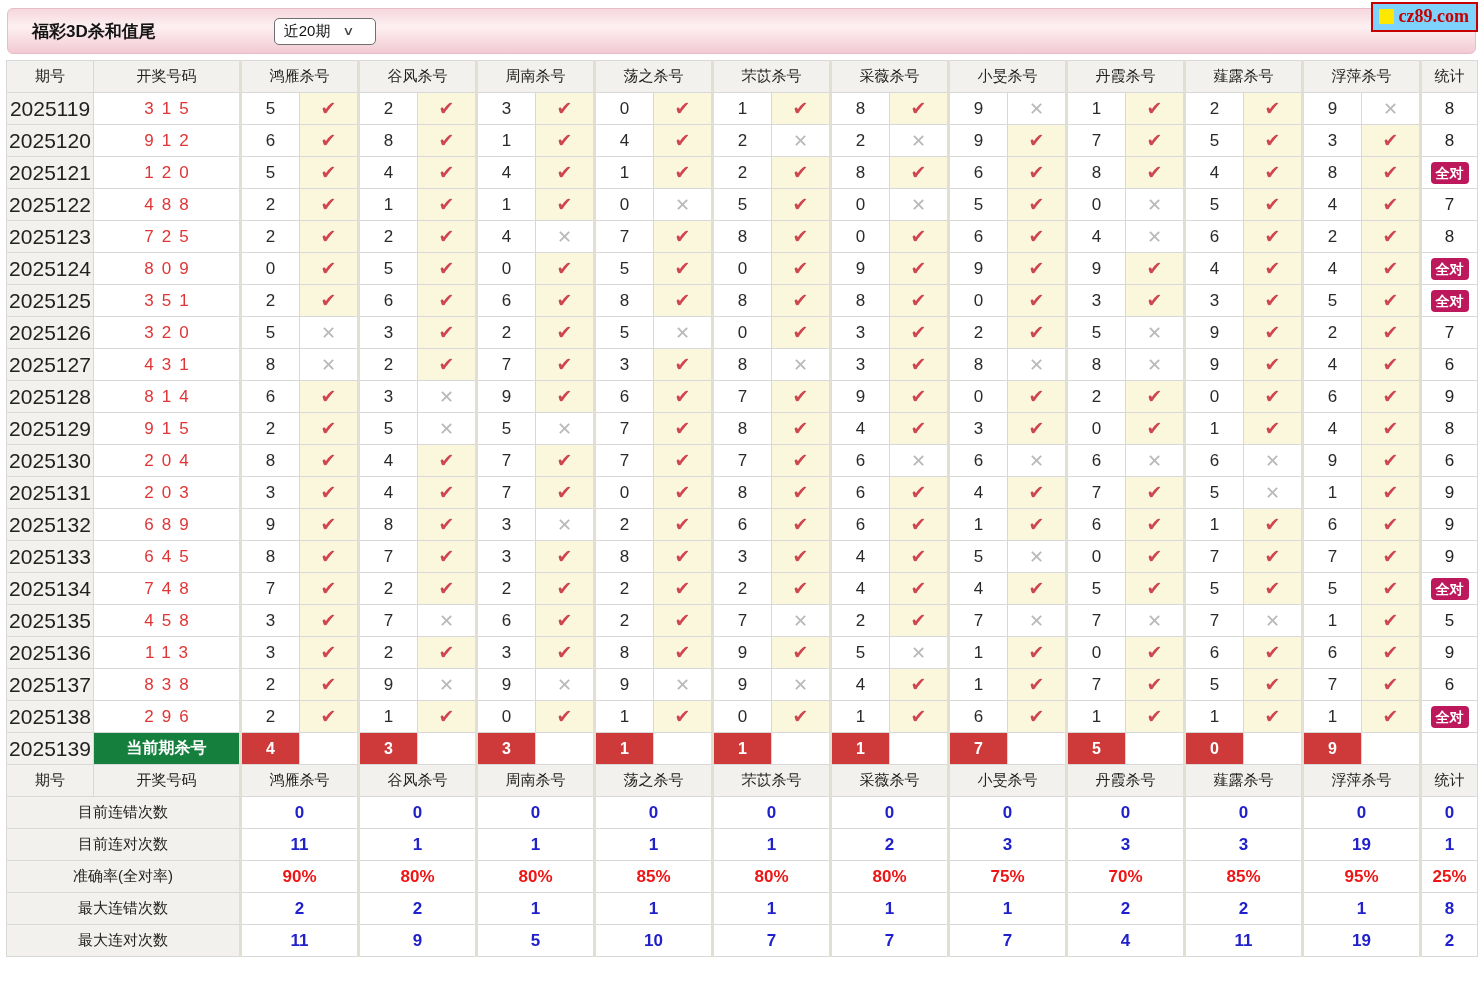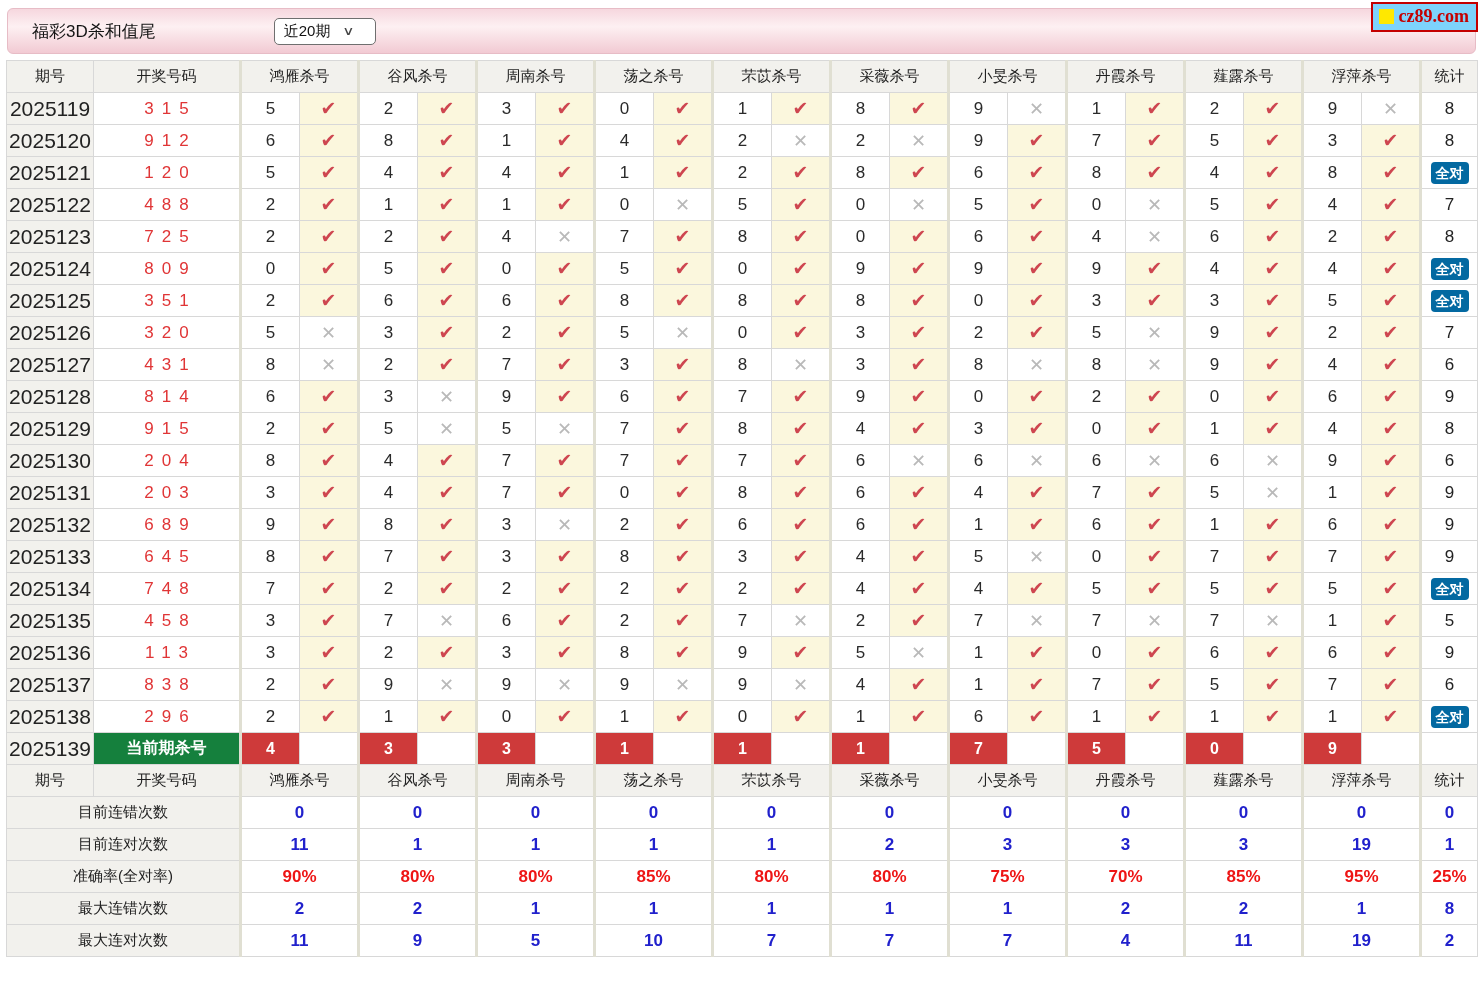--- a/index.html
+++ b/index.html
@@ -2,21 +2,21 @@
 <html><head>
 <meta charset="utf-8">
 <style>
   html,body{margin:0;padding:0;background:#fff;}
   .page{position:relative;width:1483px;height:996px;background:#fff;
         font-family:"Liberation Sans","DejaVu Sans",sans-serif;overflow:hidden;}
   
   .topbar{position:absolute;left:7px;right:7px;top:8px;height:44px;border:1px solid #e7bcc6;
           border-radius:6px;display:flex;align-items:center;
           background:linear-gradient(180deg,#f6d7de 0%,#fdf0f2 40%,#f2cad3 100%);}
-  .title{font-weight:normal;font-size:17px;color:#141414;margin-left:24px;}
+  .title{font-weight:bold;font-size:17px;color:#141414;margin-left:24px;}
   .range-select{margin-left:118px;min-width:82px;height:25px;background:#fff;border:1px solid #6f6f6f;
           border-radius:5px;display:flex;align-items:center;gap:14px;padding:0 9px;font-size:15px;color:#111;
           cursor:pointer;text-align:right;}
   .range-select .chev{color:#444;font-size:12px;transform:scaleX(1.4);}
   
   .logo{position:absolute;top:2px;right:5px;background:#7dd3fc;border:2px solid #c40000;
         display:flex;align-items:center;gap:5px;padding:2px 7px 3px 6px;}
   .logo .sq{width:15px;height:15px;background:#ffe800;}
   .logo .txt{color:#c40000;font-family:"Liberation Serif","DejaVu Serif",serif;font-weight:bold;font-size:18px;}
   
@@ -24,21 +24,21 @@
         border:1px solid #c9c9c9;}
   td,th{border:1px solid #d8d8d8;text-align:center;padding:0;height:31px;overflow:hidden;white-space:nowrap;}
   th{background:#f2f1ed;font-weight:normal;font-size:15px;color:#222;}
   .gsep{border-left:3px solid #e0dfd2;}
   .period{background:#f2f1ed;font-size:21px;color:#222;}
   .numbers{color:#e03536;font-size:17px;letter-spacing:8px;padding-left:8px;}
   .kill{font-size:17px;color:#2a2a2a;background:#fff;}
   .mark-hit{background:#fbf7dd;color:#ce4650;font-size:19px;font-weight:bold;}
   .mark-miss{background:#fff;color:#b9b9b9;font-size:18px;}
   .statc{font-size:17px;color:#222;background:#fff;}
-  .badge{display:inline-block;background:#0369a1;color:#fff;font-weight:bold;font-size:14px;
+  .badge{display:inline-block;background:#be185d;color:#fff;font-weight:bold;font-size:14px;
          padding:4px 5px;border-radius:4px;line-height:1;}
   .cur-label{background:#15803d;color:#fff;font-weight:bold;font-size:16px;margin-left:48px;}
   .cur-kill{background:#ce3a3a;color:#fff;font-weight:bold;font-size:16px;}
   .sum-label{background:#f2f1ed;font-size:15px;color:#222;}
   .sum-val{color:#2121cc;font-weight:bold;font-size:17px;background:#fff;}
   .sum-red{color:#ee1515;}
 </style>
 </head>
 <body>
 

